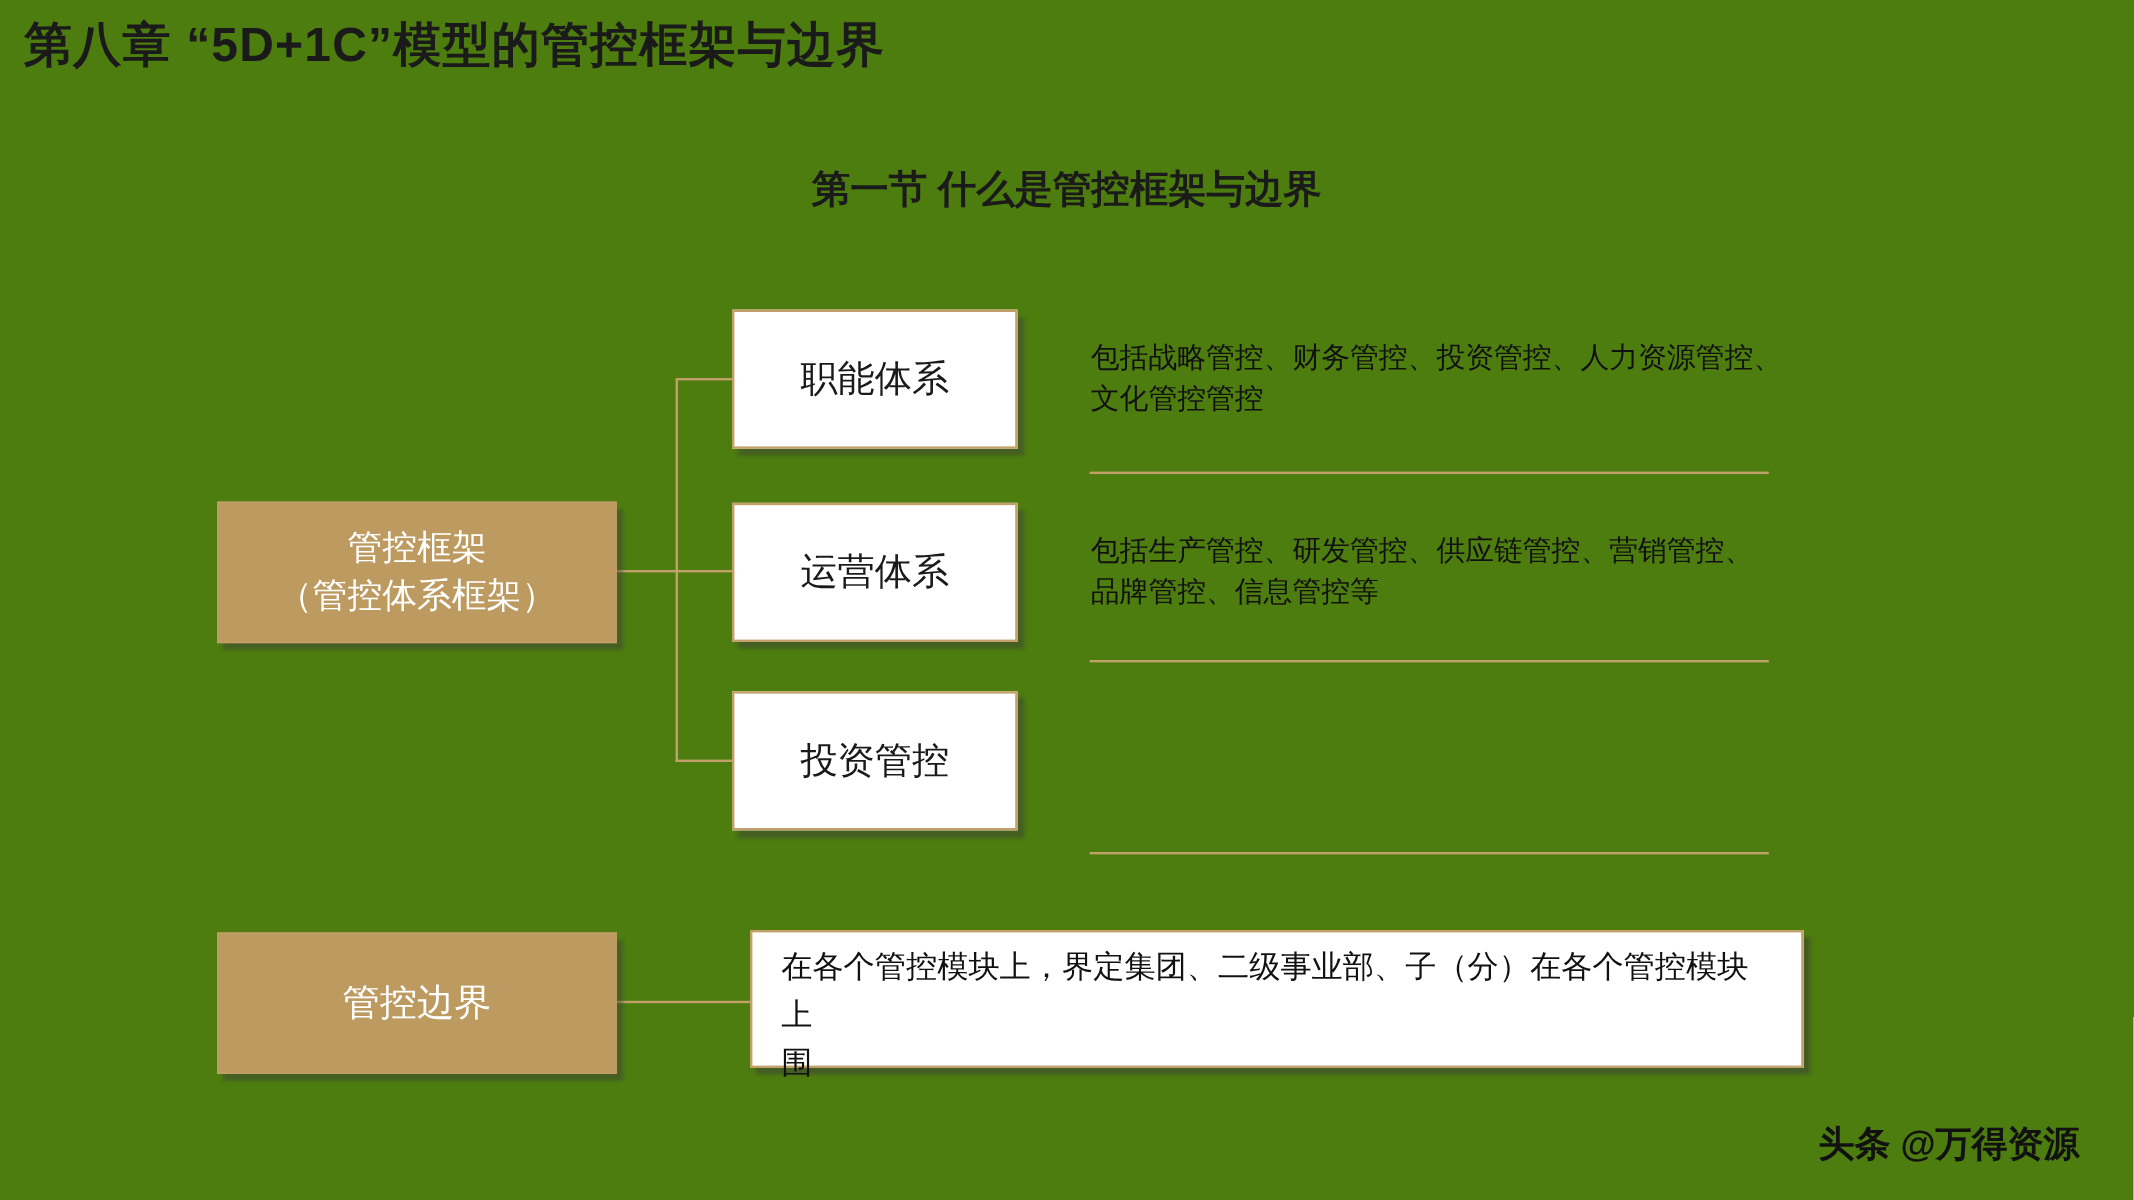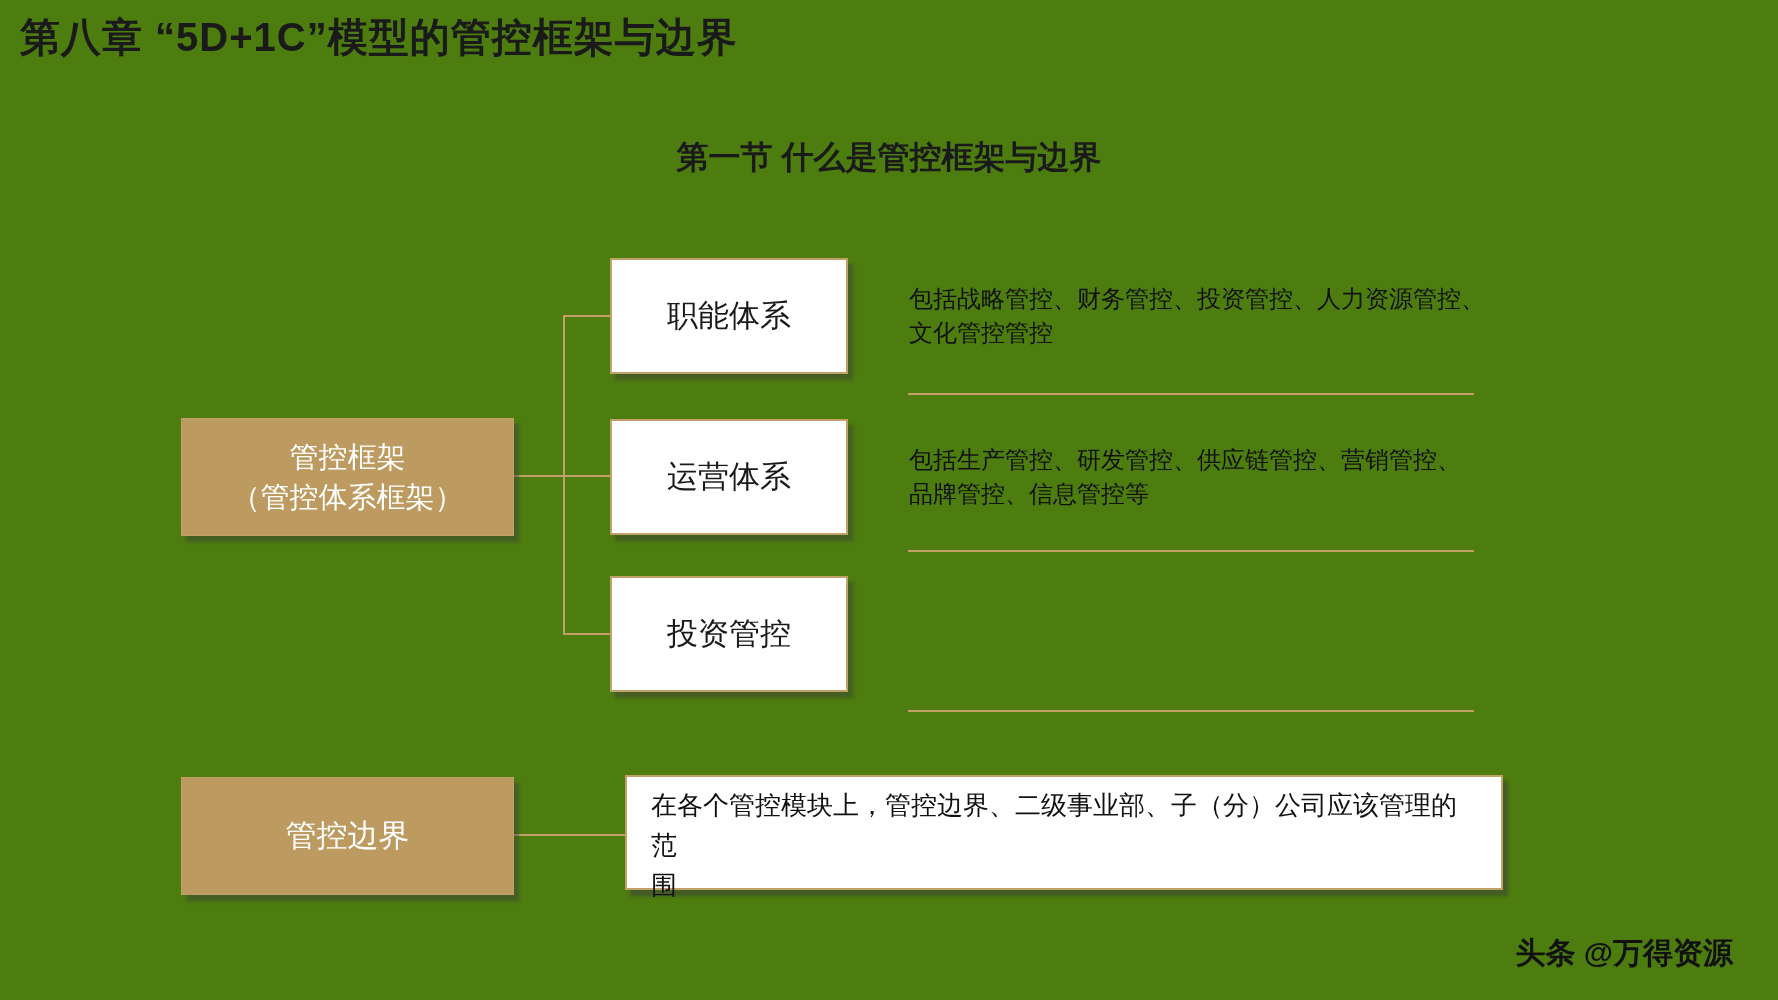--- a/index.html
+++ b/index.html
@@ -144,19 +144,19 @@
 
   <div class="white-box row2">
     <span>投资管控</span>
   </div>
   <div class="divider divider2"></div>
 
   <div class="gold-box boundary-box">
     <span class="label">管控边界</span>
   </div>
   <div class="outline-box">
-    <div class="text">在各个管控模块上，管控边界、二级事业部、子（分）公司应该管理的范
+    <div class="text">在各个管控模块上，界定集团、二级事业部、子（分）在各个管控模块上
 围</div>
   </div>
 
   <div class="watermark">头条 @万得资源</div>
 
 </div>
 
 </body></html>

